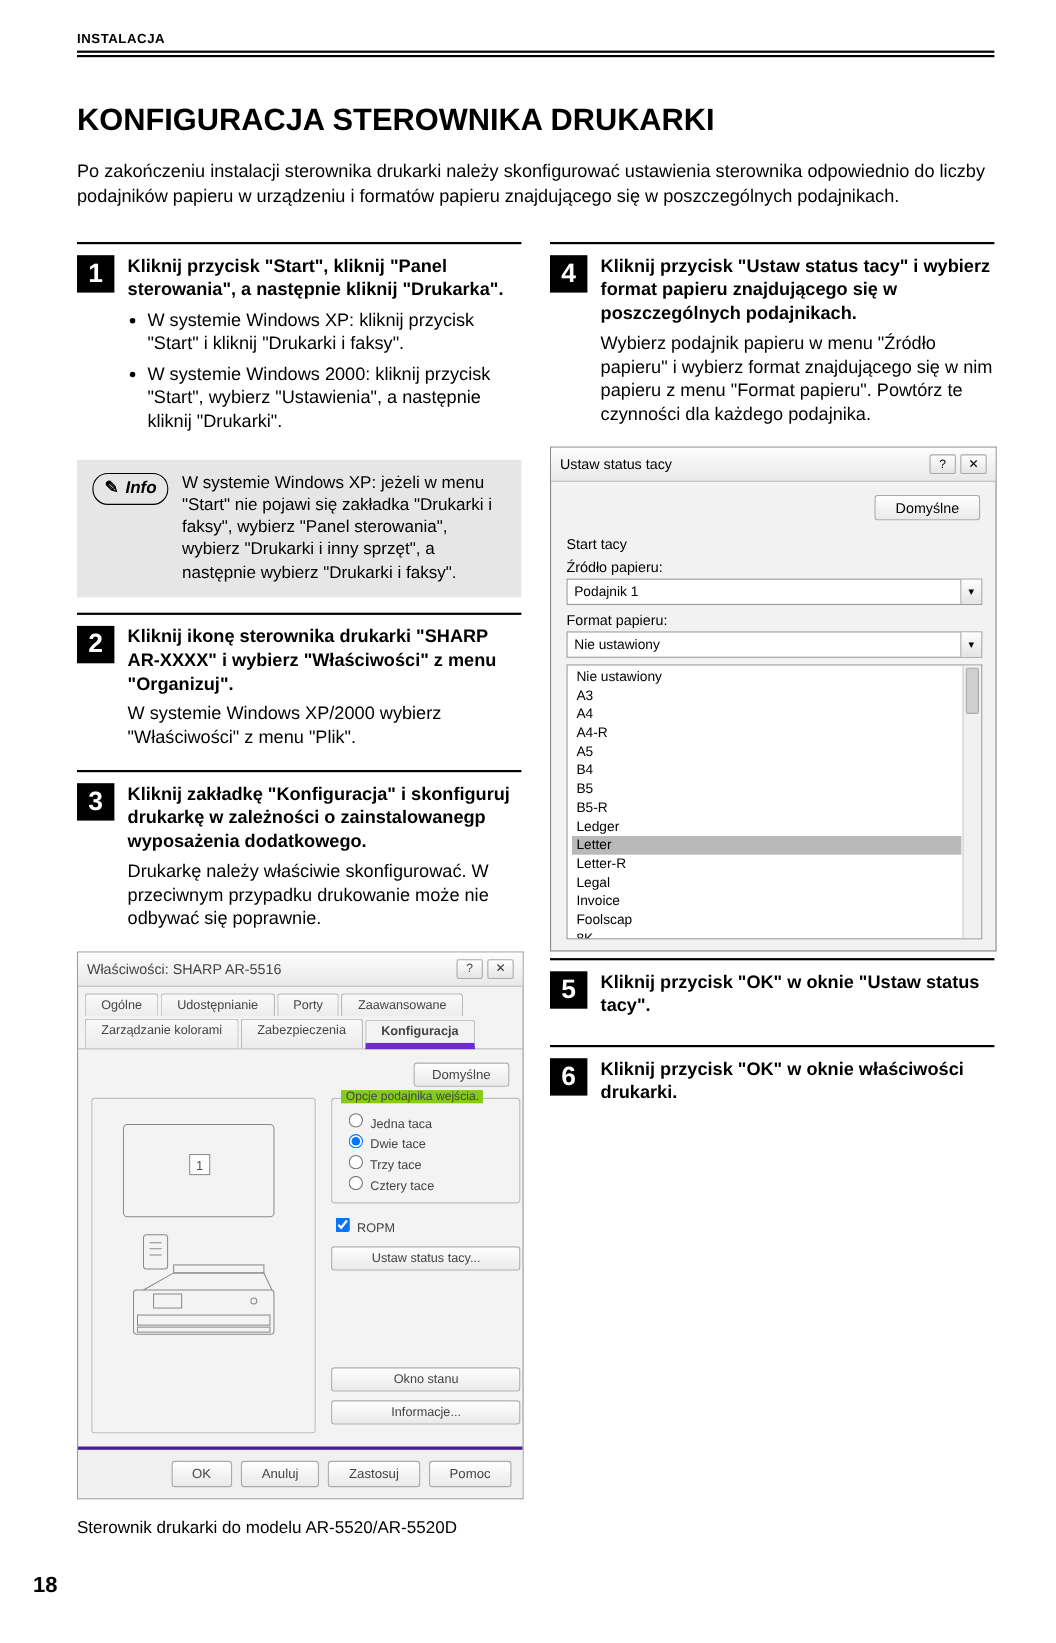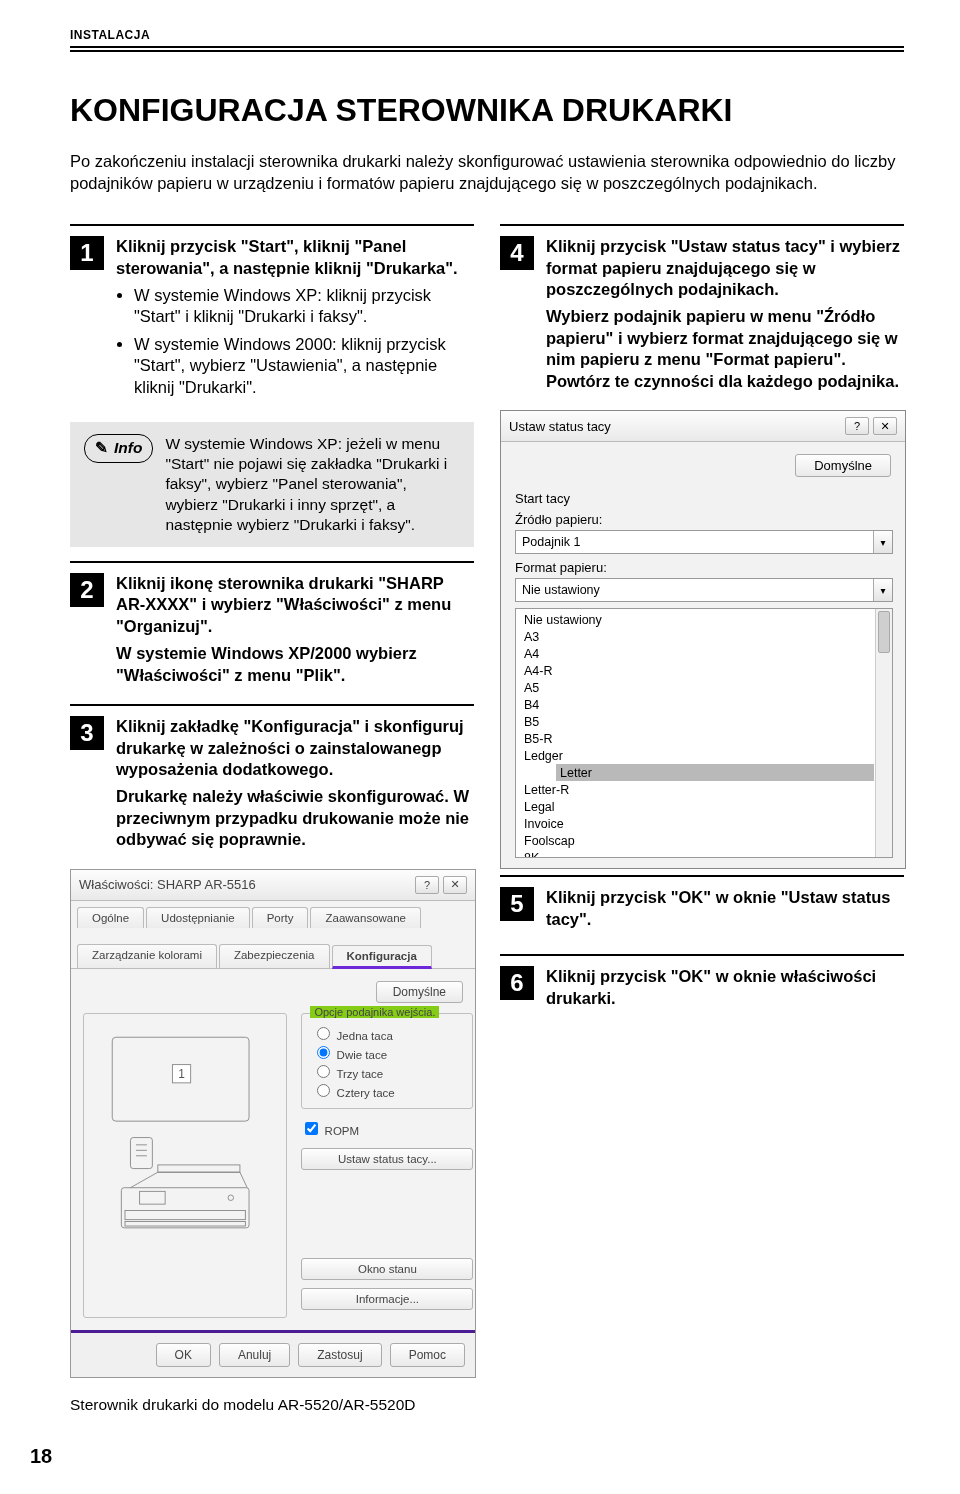--- a/index.html
+++ b/index.html
@@ -20,21 +20,21 @@
   .breadcrumb {
     font-size: 12px;
     font-weight: bold;
     letter-spacing: 0.5px;
     margin-bottom: 4px;
   }
   .topline-a { border-top: 2px solid #000; margin-top: 4px; }
   .topline-b { border-top: 2px solid #000; margin-top: 2px; margin-bottom: 42px; }
 
   .pagetitle {
-    font-size: 32px;
+    font-size: 28px;
     font-weight: bold;
     line-height: 1.05;
     margin: 0 0 22px 0;
   }
   .intro {
     font-size: 16.5px;
     line-height: 1.35;
     margin-bottom: 24px;
   }
   .cols {
@@ -55,21 +55,21 @@
     flex: 0 0 auto;
     width: 34px; height: 34px;
     font-size: 24px;
     font-weight: bold;
     color: #fff;
     background: #000;
     display: flex; align-items: center; justify-content: center;
   }
   .stepbody { flex: 1 1 auto; font-size: 16.5px; line-height: 1.3; }
   .stepbody .title { font-weight: bold; margin-bottom: 6px; }
-  .stepbody .normal { font-weight: bold; }
+  .stepbody .normal { font-weight: normal; }
   .stepbody ul.bullets { margin: 6px 0 0 0; padding: 0 0 0 18px; }
   .stepbody ul.bullets li { margin-bottom: 6px; }
 
   .infobox {
     background: #e6e6e6;
     padding: 12px 14px;
     display: flex;
     gap: 12px;
     font-size: 15.5px;
     line-height: 1.3;
@@ -158,49 +158,49 @@
     position: absolute; right: 0; top: 0; bottom: 0;
     width: 16px; border-left: 1px solid #ccc;
     background: #f1f1f1;
   }
   .listbox .scroll::after {
     content: ""; position: absolute; left: 2px; right: 2px; top: 2px;
     height: 40px; background: #cfcfcf; border: 1px solid #aaa; border-radius: 2px;
   }
   .listbox ul { list-style: none; margin: 0; padding: 2px 18px 2px 4px; }
   .listbox li { padding: 1.5px 4px; }
-  .listbox li.sel { background: #b9b9b9; margin-left: 36px; }
+  .listbox li.sel { background: #b9b9b9; }
 
   
   .dlg-props {
     border: 1px solid #999;
     width: 100%;
     font-size: 12px;
     color: #444;
     background: #f3f3f3;
     margin-top: 8px;
   }
   .dlg-props .titlebar { font-weight: normal; }
   .tabs {
     display: flex;
     flex-wrap: wrap;
     border-bottom: 1px solid #bbb;
     padding: 6px 6px 0;
-    gap: 16px;
+    gap: 2px;
     font-size: 11.5px;
   }
   .tabs .tab {
     border: 1px solid #bbb;
     border-bottom: none;
     border-radius: 3px 3px 0 0;
     background: linear-gradient(#fafafa,#ececec);
     padding: 4px 14px;
   }
   .tabs .row { width: 100%; display: flex; gap: 2px; }
-  .tabs .tab.active { background: #f3f3f3; font-weight: bold; border-bottom: 3px solid #6d28d9; position: relative; top: 1px; }
+  .tabs .tab.active { background: #f3f3f3; font-weight: bold; border-bottom: 6px solid #6d28d9; position: relative; top: 1px; }
   .dlg-props .body { padding: 12px; }
   .dlg-props .btn-default2 {
     float: right;
     border: 1px solid #b0b0b0;
     background: linear-gradient(#fefefe,#eaeaea);
     padding: 3px 16px;
     border-radius: 3px;
   }
   .propcols {
     display: flex;

